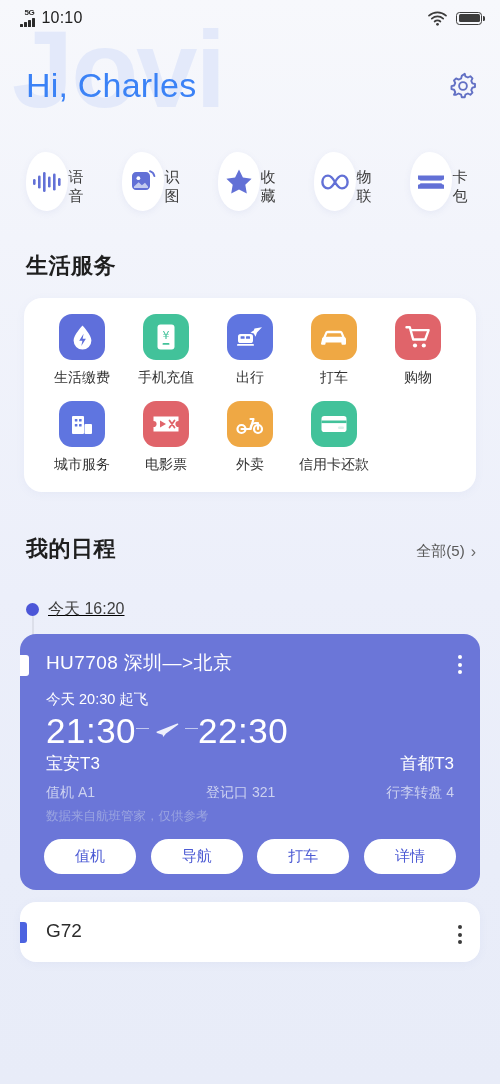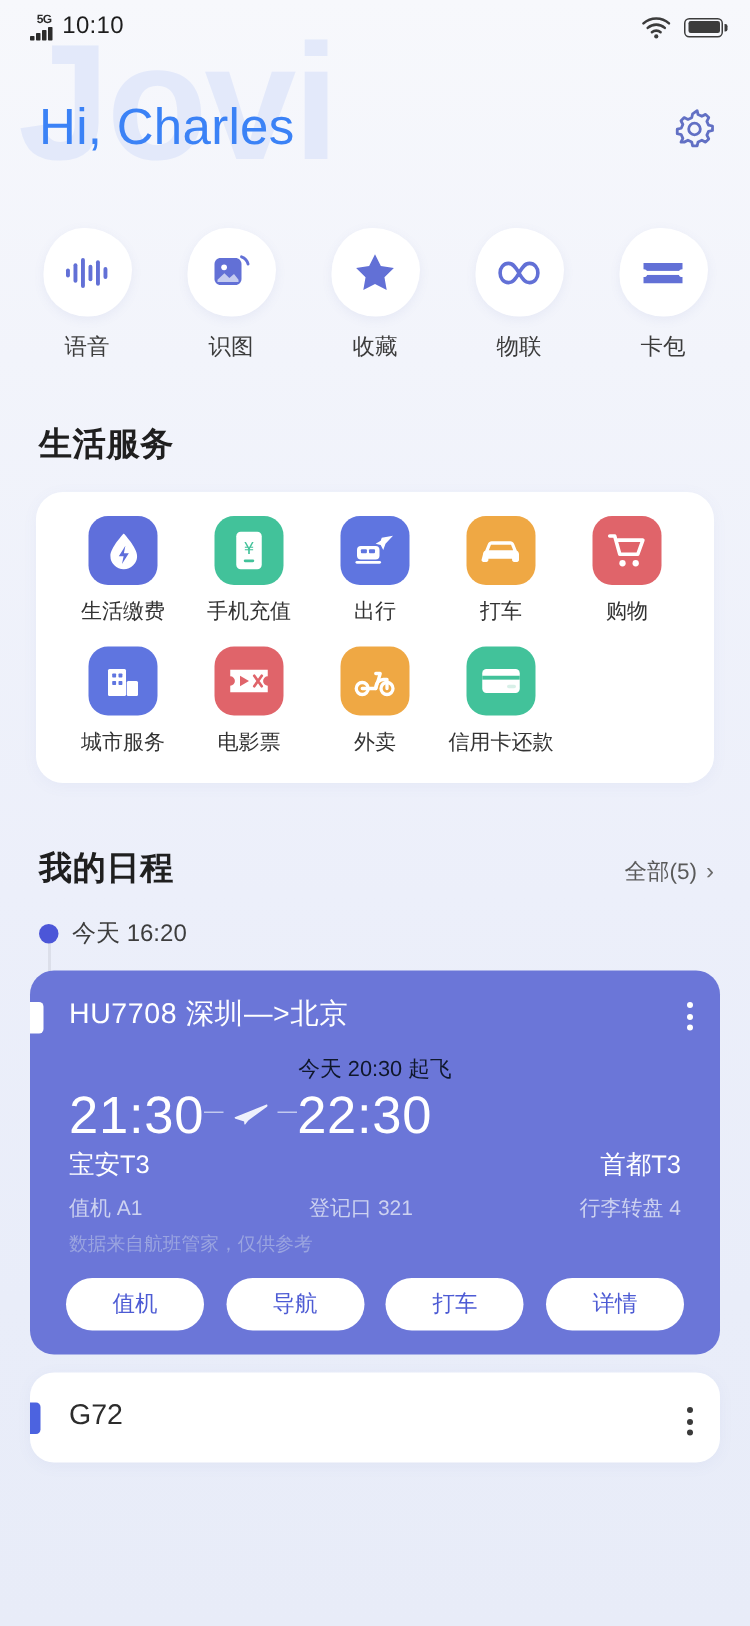--- a/index.html
+++ b/index.html
@@ -47,21 +47,21 @@
   .greet-row {
     position:absolute; left:0; right:0; top:30px;
     display:flex; align-items:center; justify-content:space-between;
     padding:0 22px 0 26px;
   }
   .greeting { font-size:34px; color:#3b82f6; letter-spacing:0.2px; }
   .gear { width:30px; height:30px; cursor:pointer; }
 
   
   .quick { display:flex; justify-content:space-between; padding:16px 26px 0; }
-  .qa { display:flex; flex-direction:column; align-items:center; width:64px; cursor:pointer;font-family:Liberation Mono, monospace; }
+  .qa { display:flex; align-items:center; width:64px; cursor:pointer;font-family:Liberation Mono, monospace; }
   .qa-blob {
     width:59px; height:59px; background:#fff;
     border-radius:46% 54% 50% 50% / 52% 48% 54% 46%;
     display:flex; align-items:center; justify-content:center;
     box-shadow:0 2px 7px rgba(110,125,190,0.09);
   }
   .qa-label { margin-top:11px; font-size:15px; color:#3c3c3c; }
 
   
   .sec-title { font-size:22px; color:#1f1f1f; font-weight:bold; letter-spacing:0.5px; }
@@ -82,21 +82,21 @@
   .svc-label { margin-top:9px; font-size:14px; color:#333; white-space:nowrap; }
 
   
   .sched-head {
     display:flex; align-items:baseline; justify-content:space-between;
     padding:42px 24px 0 26px;
   }
   .sched-all { font-size:15px; color:#5a5a5a; display:flex; align-items:center; gap:6px; cursor:pointer; }
   .chev { font-size:16px; color:#6a6a6a; }
 
-  .timeline { position:relative; margin-top:18px; padding-left:26px; }
+  .timeline { position:relative; margin-top:35px; padding-left:26px;text-decoration:underline; }
   .tl-line { position:absolute; left:32px; top:10px; bottom:-40px; width:2px; background:#dcdfea; }
   .tl-dot {
     position:absolute; left:26px; top:4px; width:13px; height:13px;
     border-radius:50%; background:#4c56d8;
   }
   .tl-time { font-size:16px; color:#3d3d3d; padding-left:22px; }
 
   
   .flight {
     margin:14px 20px 0; background:#6b76d8; border-radius:16px;
@@ -106,21 +106,21 @@
     content:""; position:absolute; left:0; top:21px;
     width:9px; height:21px; background:#fff; border-radius:0 3px 3px 0;
   }
   .f-head {
     display:flex; align-items:flex-start; justify-content:space-between;
     padding:0 18px 0 26px;
   }
   .f-title { font-size:19px; letter-spacing:0.4px; }
   .dots { display:flex; flex-direction:column; gap:3.5px; padding-top:5px; cursor:pointer; }
   .dots i { width:4px; height:4px; border-radius:50%; background:#fff; display:block; }
-  .f-sub { font-size:14.5px; color:#0f172a; padding:14px 26px 0;text-align:center; }
+  .f-sub { font-size:14.5px; color:#ffffff; padding:14px 26px 0; }
   .f-times {
     display:flex; align-items:center; justify-content:flex-start;
     padding:1px 26px 0;
   }
   .f-time { font-size:35px; letter-spacing:0.5px; line-height:1.18; }
   .f-plane { display:flex; align-items:center; gap:6px; color:#cfd4f4; font-size:17px; padding-bottom:4px; }
   .dash { width:13px; height:1.5px; background:#c2c9ef; display:block; }
   .f-ports { display:flex; justify-content:space-between; padding:1px 26px 0; font-size:17px; }
   .f-meta { display:flex; justify-content:space-between; padding:9px 26px 0; font-size:14px; color:#cdd2f0; }
   .f-note { font-size:12.5px; color:#9aa4e0; padding:6px 26px 0; }

